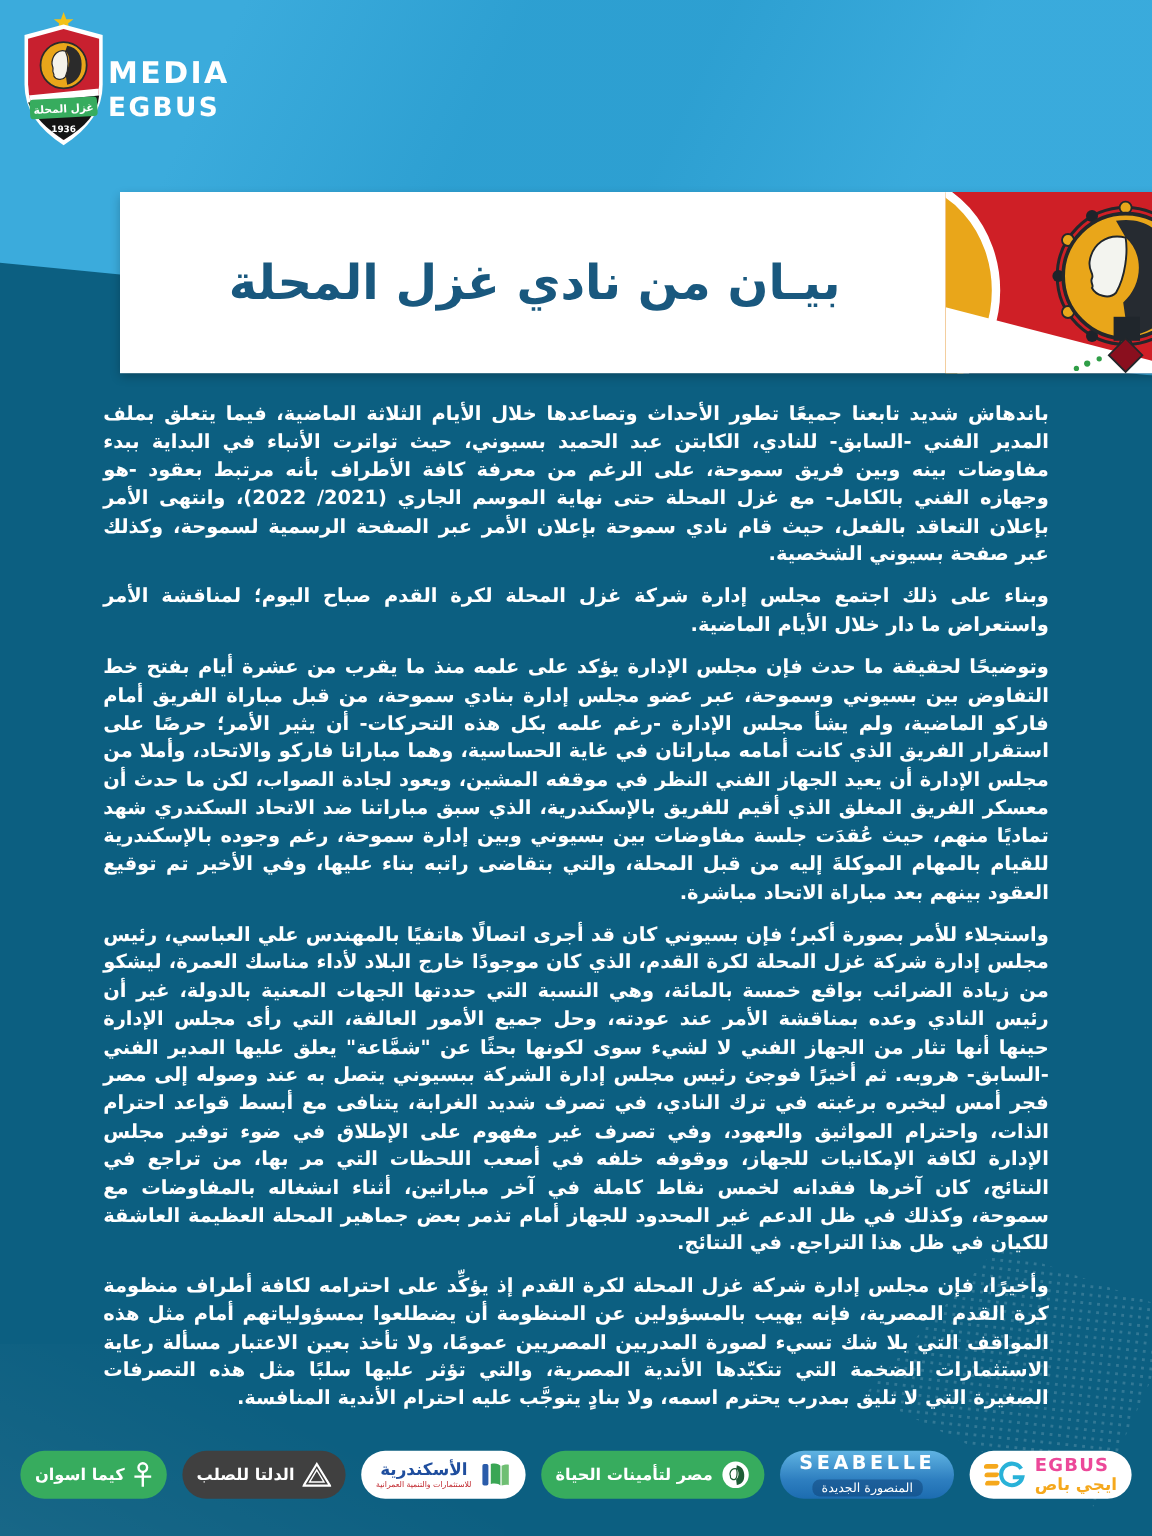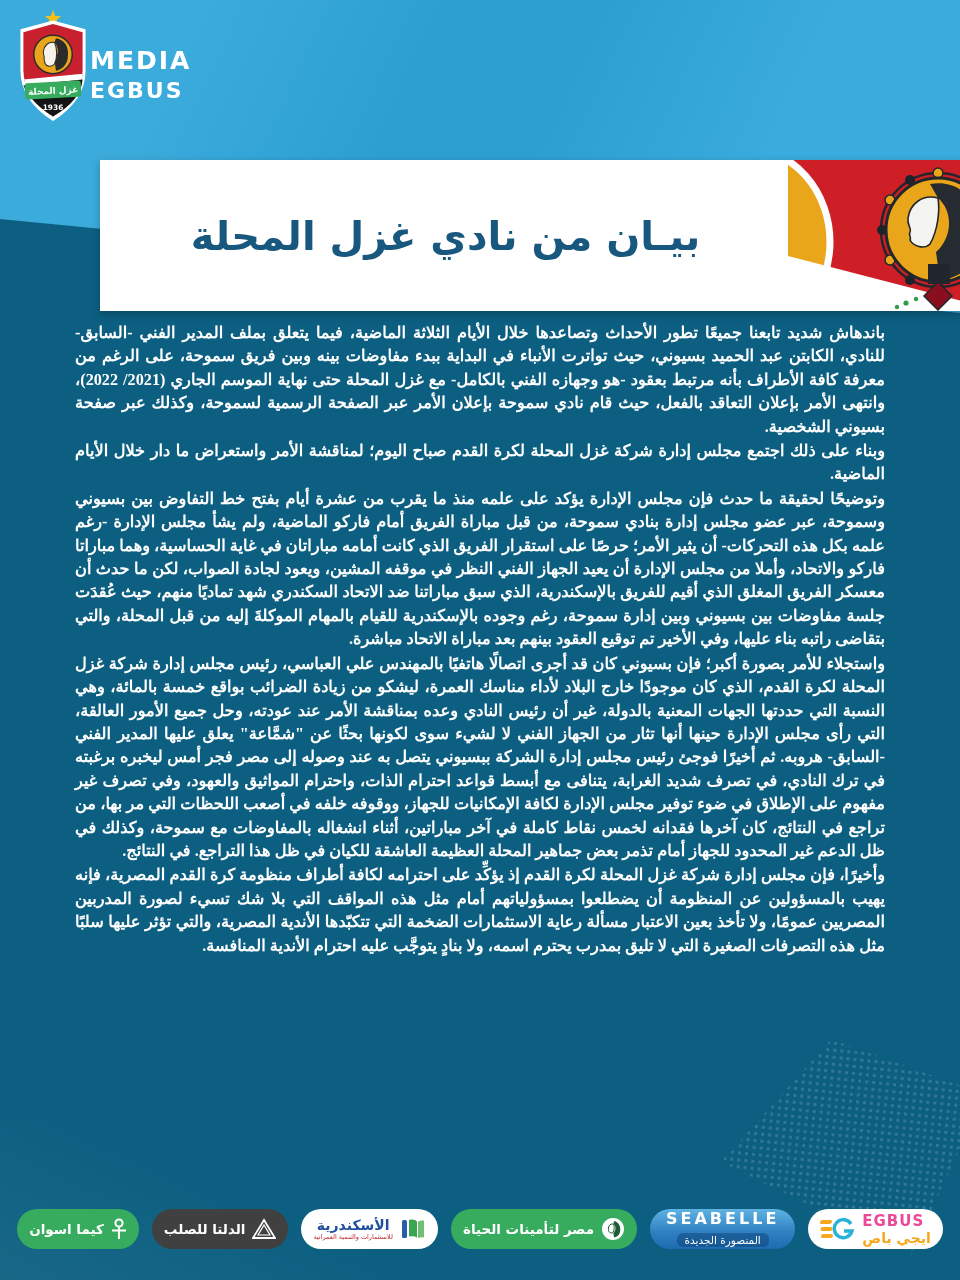--- a/index.html
+++ b/index.html
@@ -29,21 +29,21 @@
         box-shadow:0 3px 8px rgba(0,0,0,.25);}
   .card-title{position:absolute;left:20px;right:245px;top:0;bottom:0;
         display:flex;align-items:center;justify-content:center;
         direction:rtl;color:#19587e;font-size:40px;font-weight:bold;}
   .card-art{position:absolute;right:0;top:0;width:228px;height:151px;}
 
   
   .statement{position:absolute;left:74px;top:321px;width:812px;direction:rtl;
         color:#ffffff;font-weight:bold;font-size:16.2px;line-height:23.4px;
         text-align:justify;}
-  .statement p{margin:1px;font-family:Liberation Serif, serif;}
+  .statement p{margin:12px;}
 
   
   .sponsors{position:absolute;left:0;right:0;top:1209px;display:flex;justify-content:center;
         align-items:center;gap:13px;}
   .pill{height:40px;border-radius:20px;display:flex;align-items:center;gap:7px;
         padding:0 12px;direction:rtl;box-sizing:border-box;}
   .pill.green{background:#37ac5e;color:#fff;}
   .pill.navy{background:#404040;color:#fff;}
   .pill.white{background:#ffffff;}
   .pill.blue{background:linear-gradient(180deg,#5fb3e2 0%,#2e7fc0 60%,#1c6cb0 100%);color:#fff;flex-direction:column;gap:4px;justify-content:center;padding:0 16px;}

